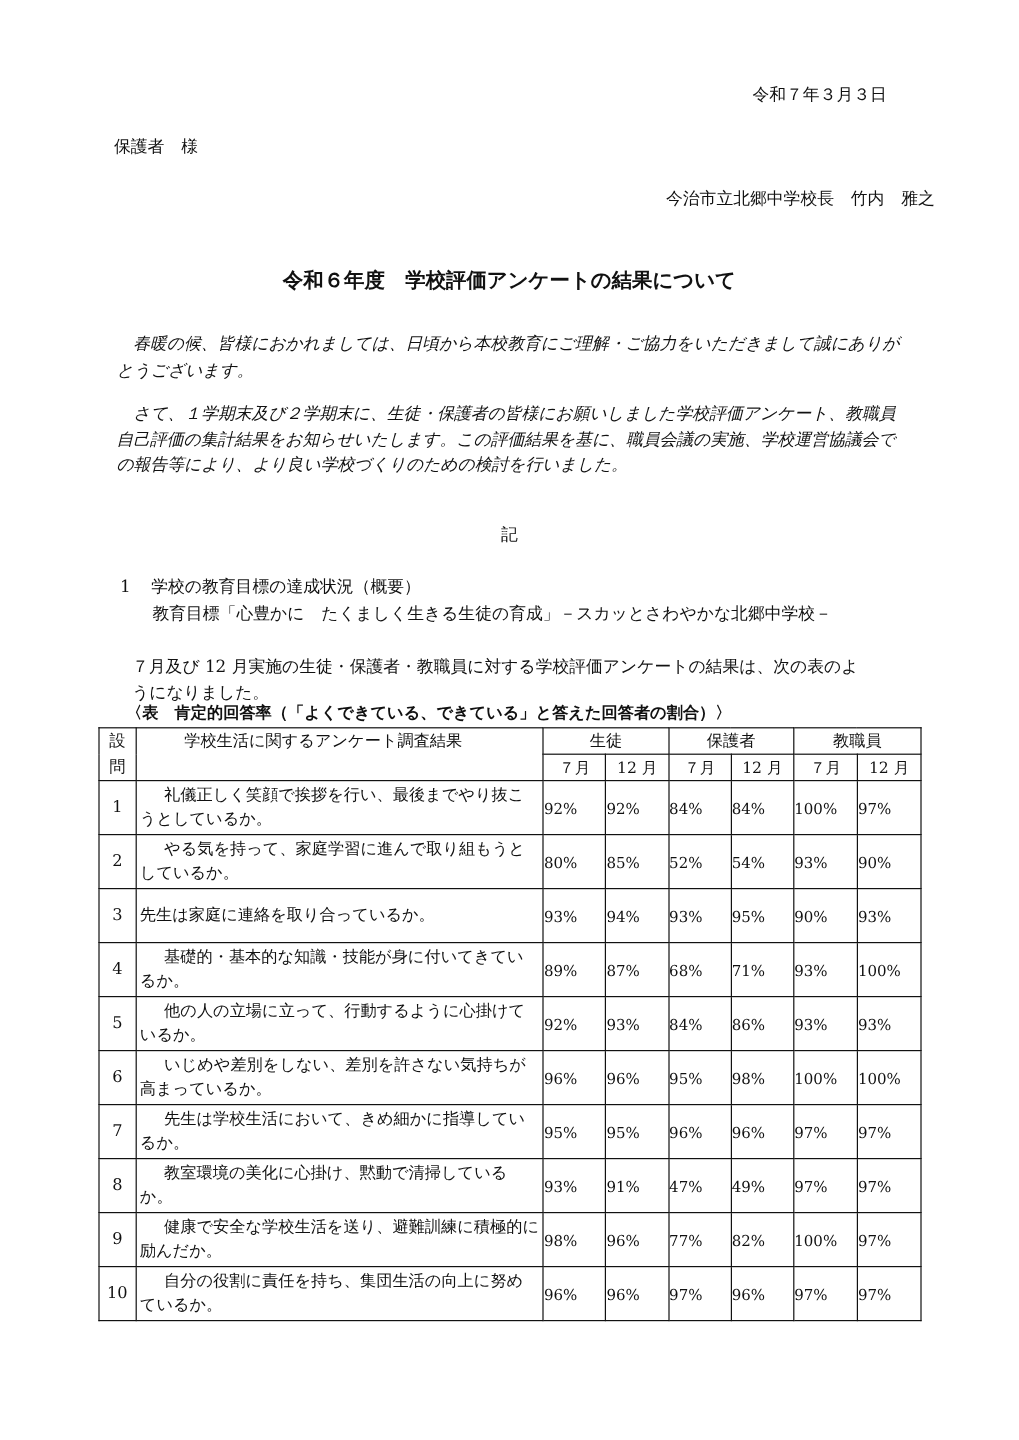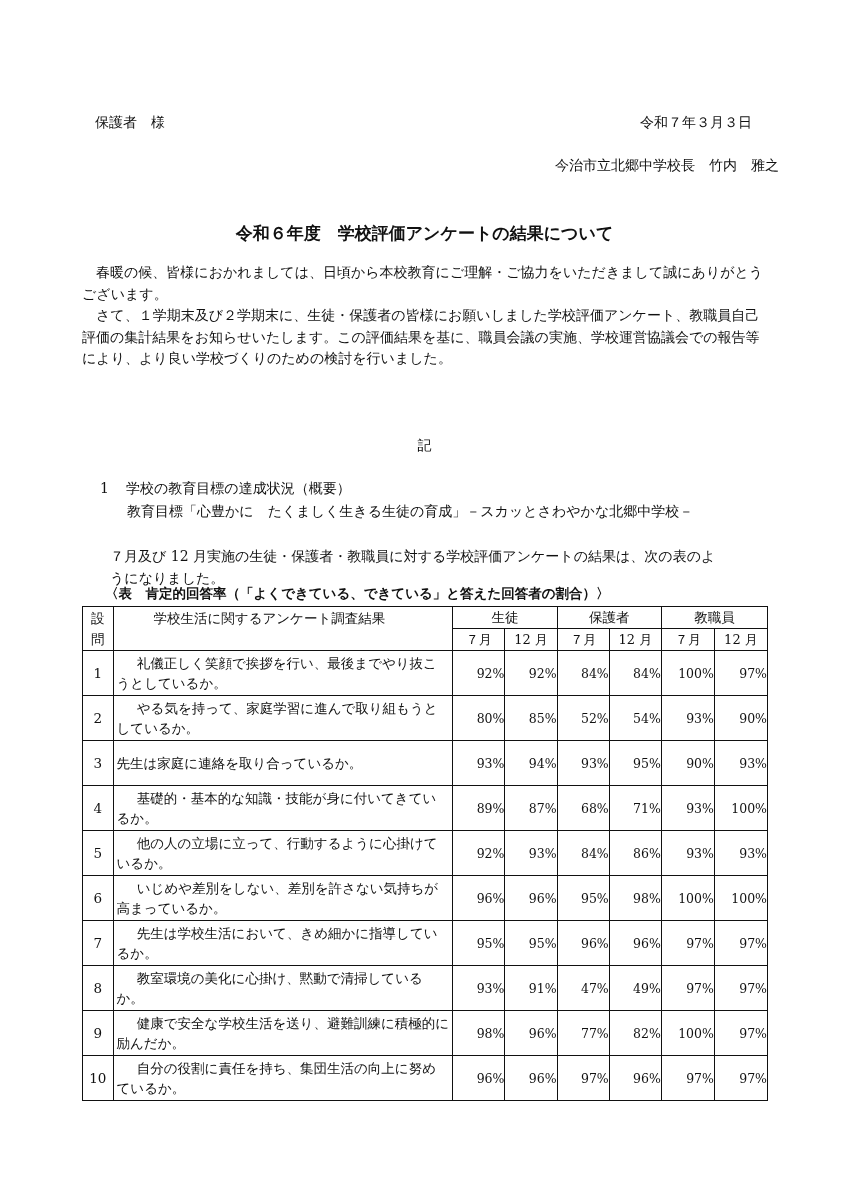--- a/index.html
+++ b/index.html
@@ -1,39 +1,39 @@
 <!DOCTYPE html>
 <html><head>
 <meta charset="utf-8">
 <style>
   html, body { margin: 0; padding: 0; background: #ffffff; }
   body { width: 849px; height: 1200px; position: relative; overflow: hidden;
          font-family: "DejaVu Serif", "Liberation Serif", serif; color: #111; font-size: 14px; }
   .abs { position: absolute; white-space: nowrap; }
-  #date { right: 97px; top: 70px; font-size: 14px; margin-top: 44px; }
+  #date { right: 110px; top: 70px; font-size: 14px; }
   #addressee { left: 95px; top: 114px; font-size: 14px; }
   #sender { right: 70px; top: 157px; font-size: 14px; }
   #title { left: 0; width: 849px; text-align: center; top: 208px; font-family: "DejaVu Sans", "Liberation Sans", sans-serif; font-weight: bold; font-size: 17px; margin-top: 14px; }
   #body { left: 82px; top: 262px; width: 690px; font-size: 14px; line-height: 21.5px; white-space: normal; }
-  #body p { margin: 0; text-indent: 1em; }
+  #body p { margin: 15px; text-indent: 1em; font-style: italic; }
   #ki { left: 0; width: 849px; text-align: center; top: 437px; font-size: 14px; }
   #sec1 { left: 100px; top: 480px; font-size: 14px; }
   #sec1 .num { display: inline-block; width: 26px; }
   #goal { left: 127px; top: 503px; font-size: 14px; }
   #intro { left: 110px; top: 545px; width: 660px; white-space: normal; font-size: 14px; line-height: 22px; }
   #intro span { display: block; }
   #caption { left: 105px; top: 585px; font-family: "DejaVu Sans", "Liberation Sans", sans-serif; font-weight: bold; font-size: 13.5px; }
   table#survey { position: absolute; left: 82px; top: 606px; width: 686px; border-collapse: collapse; font-size: 13.5px; }
   #survey td, #survey th { border: 1px solid #111; font-weight: normal; padding: 0; }
   #survey .num { width: 31px; text-align: center; }
   #survey .q { width: 330px; text-align: left; padding: 1px 3px; line-height: 20px; }
   #survey .q.indent { text-indent: 1.5em; }
   #survey .grp { text-align: center; height: 21px; }
   #survey .mo { text-align: center; height: 21px; width: 54px; font-size: 13px; }
-  #survey .val { text-align: right; font-size: 12.5px; }
+  #survey .val { text-align: left; font-size: 12.5px; }
   #survey tr.data td { height: 42px; }
   #survey .hdrq { vertical-align: top; padding-left: 40px; text-align: left; margin-left: 48px; }
   #survey .hnum { text-align: center; line-height: 21px; }
 </style>
 </head>
 <body>
 
 <div class="abs" id="date">令和７年３月３日</div>
 <div class="abs" id="addressee">保護者　様</div>
 <div class="abs" id="sender">今治市立北郷中学校長　竹内　雅之</div>

